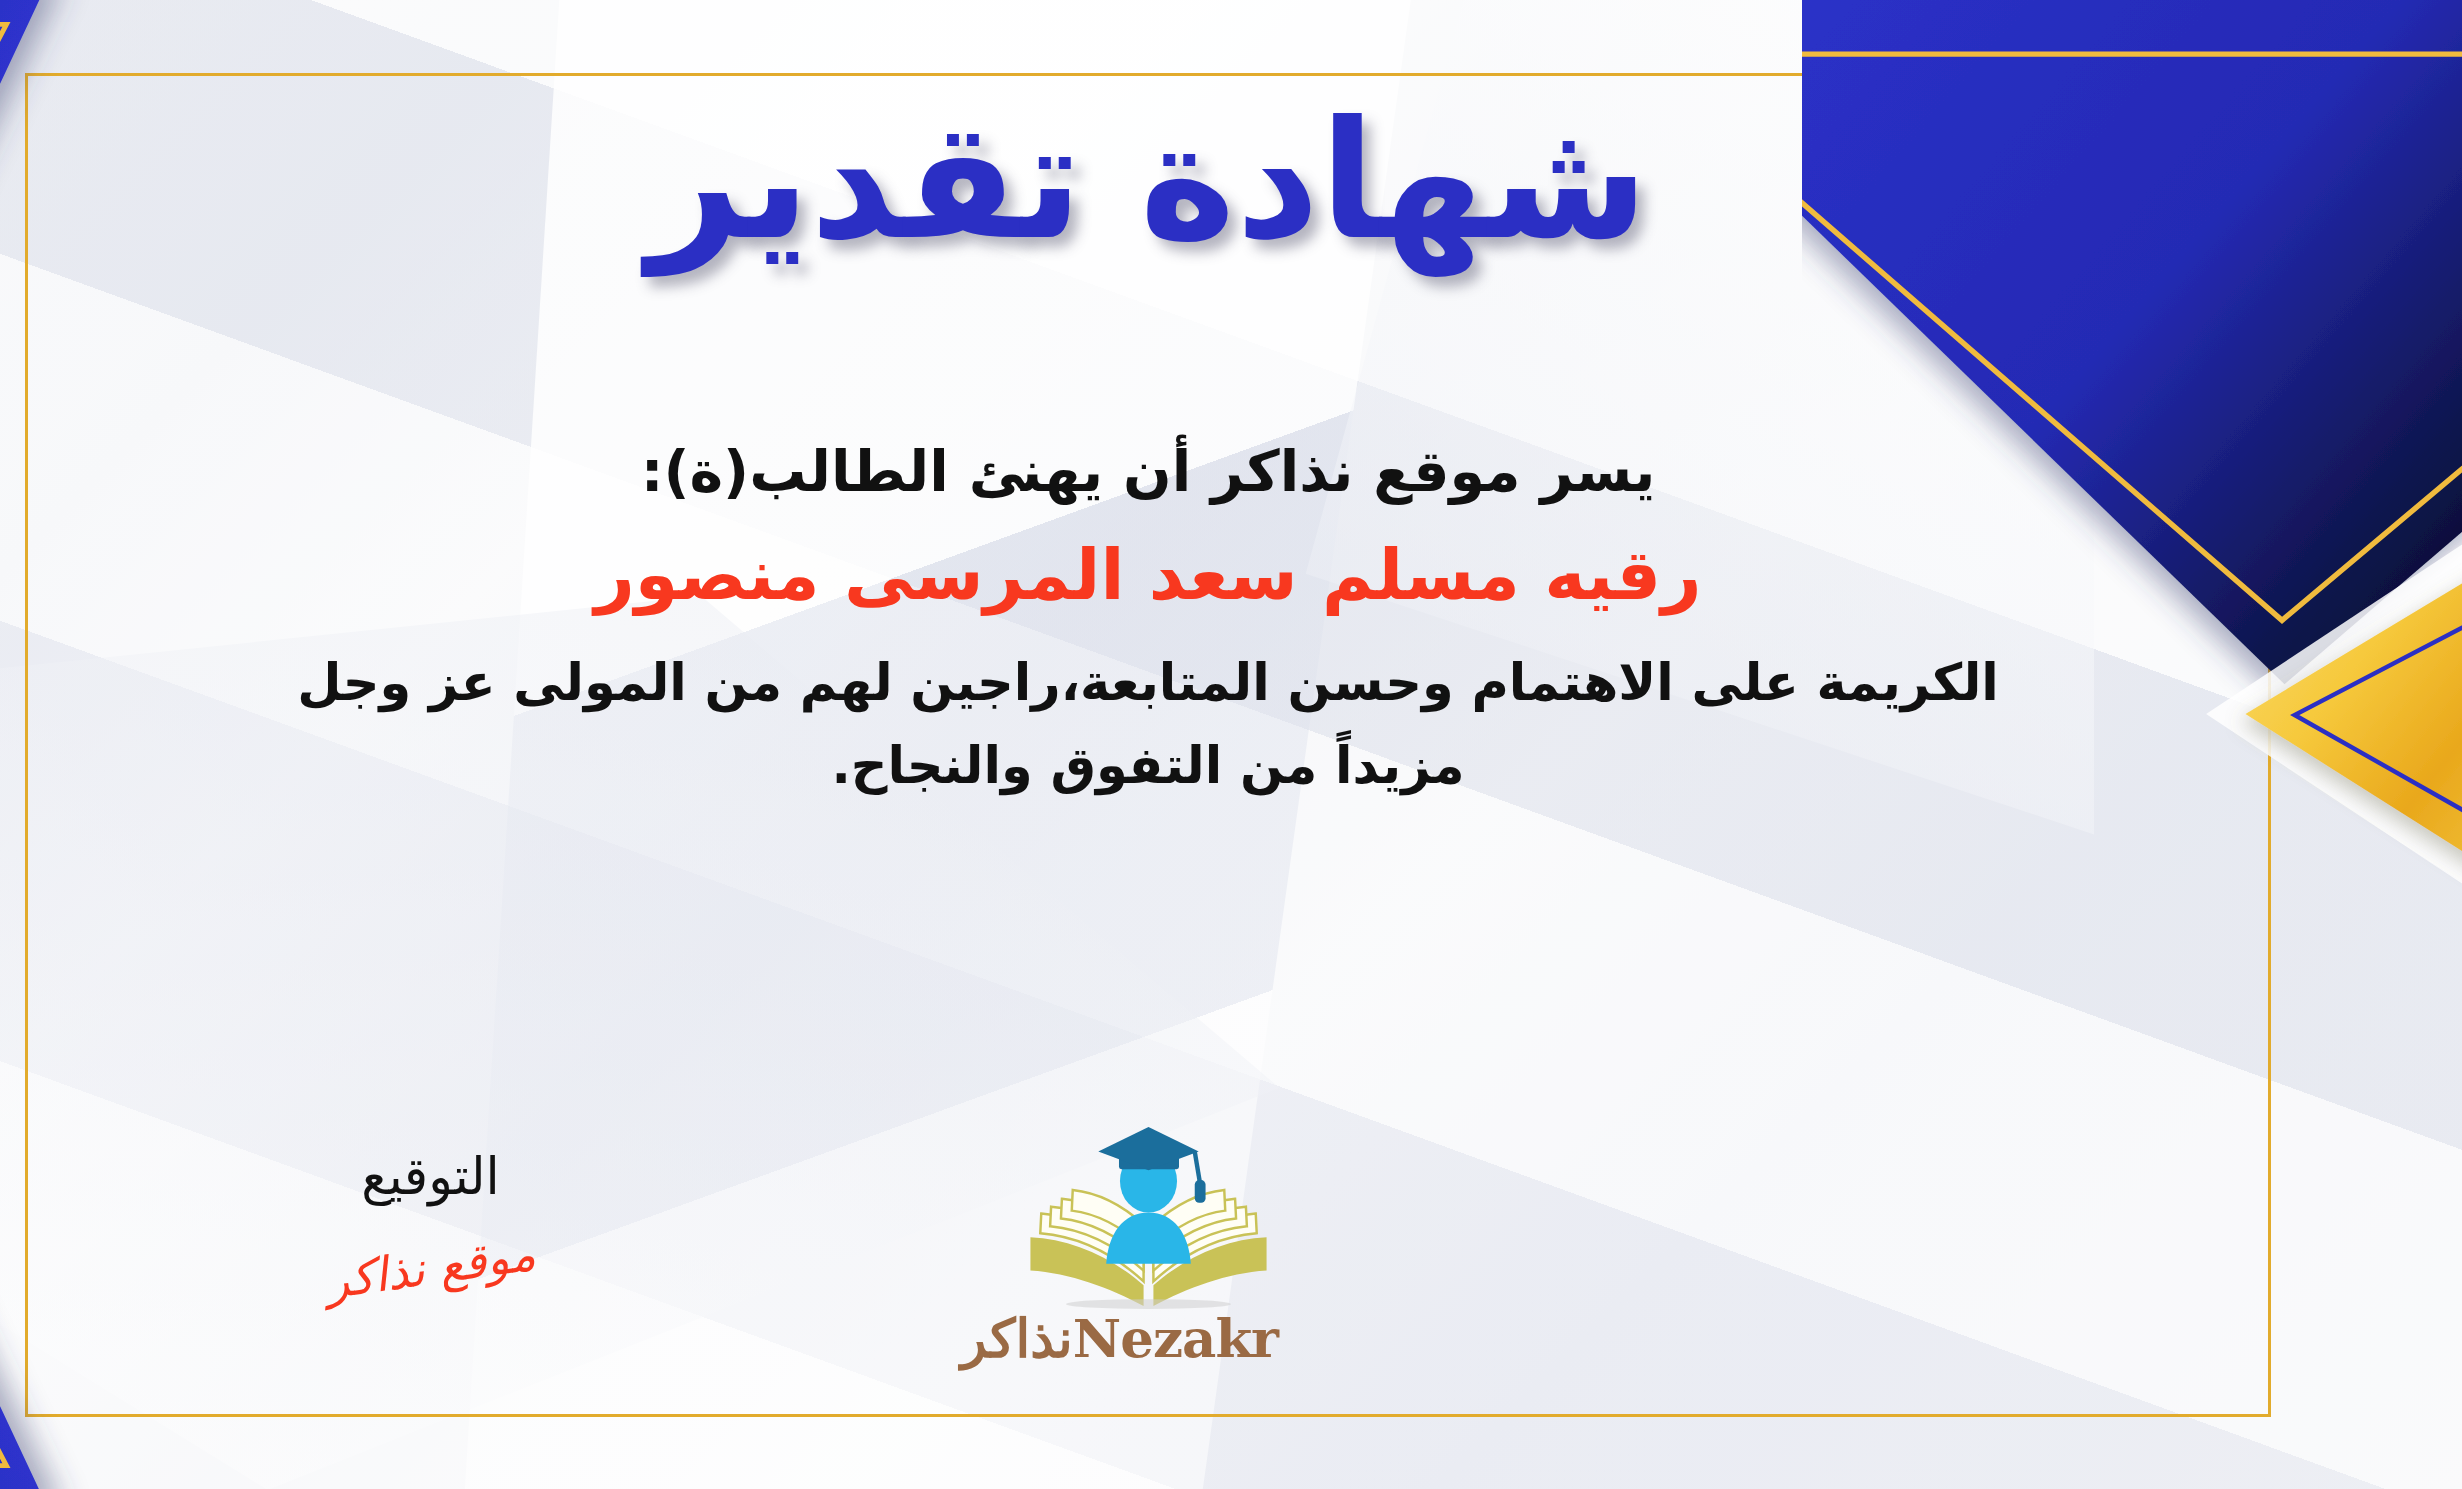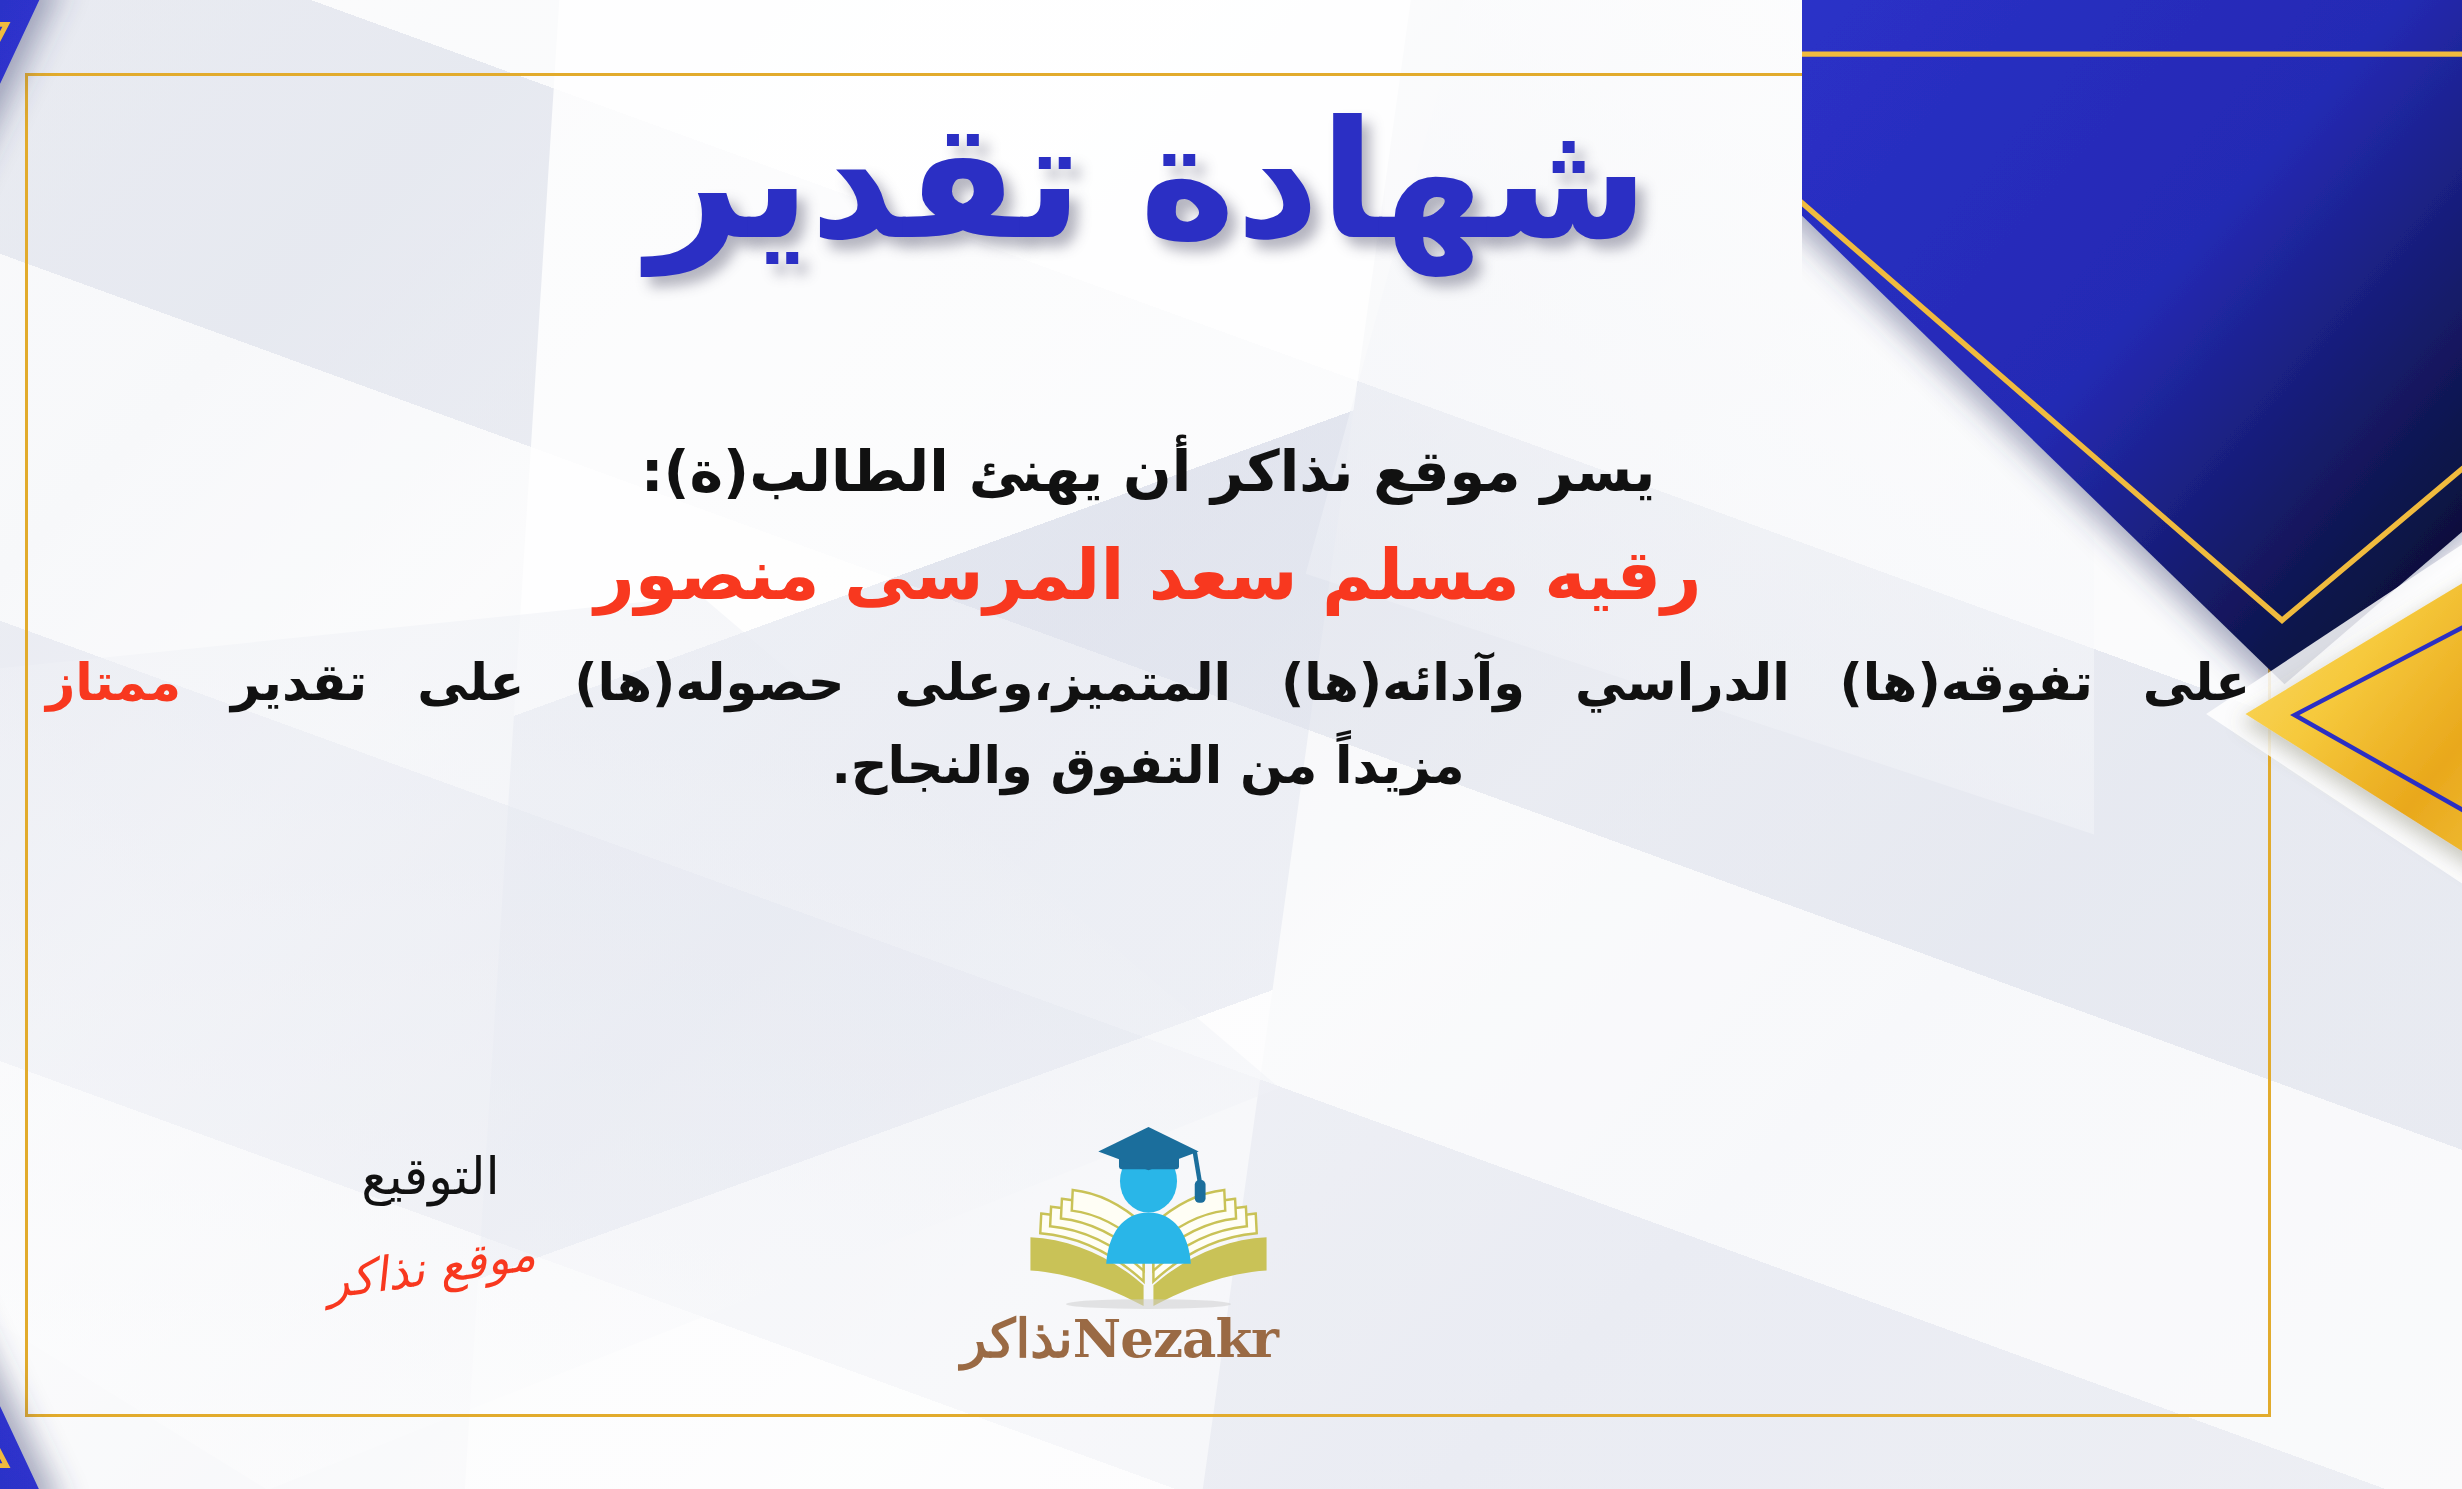--- a/index.html
+++ b/index.html
@@ -219,22 +219,21 @@
 
   <div class="title">شهادة تقدير</div>
 
   <div class="body-wrap">
 
     <div class="line">يسر موقع نذاكر أن يهنئ الطالب(ة):</div>
 
     <div class="student-name">رقيه مسلم سعد المرسى منصور</div>
 
     <div class="para">
-      <span class="para-line pl-just"><span>على تفوقه(ها) الدراسي وآدائه(ها) المتميز،وعلى حصوله(ها) على تقدير</span>
-        <span class="r">ممتاز</span></span>
+      <span class="para-line pl-center">الكريمة على الاهتمام وحسن المتابعة،راجين لهم من المولى عز وجل</span>
       <span class="para-line pl-center">مزيداً من التفوق والنجاح.</span>
     </div>
   </div>
 
   <div class="sig">
     <div class="sig-label">التوقيع</div>
     <div class="sig-mark">موقع نذاكر</div>
   </div>
 
   <div class="logo">

